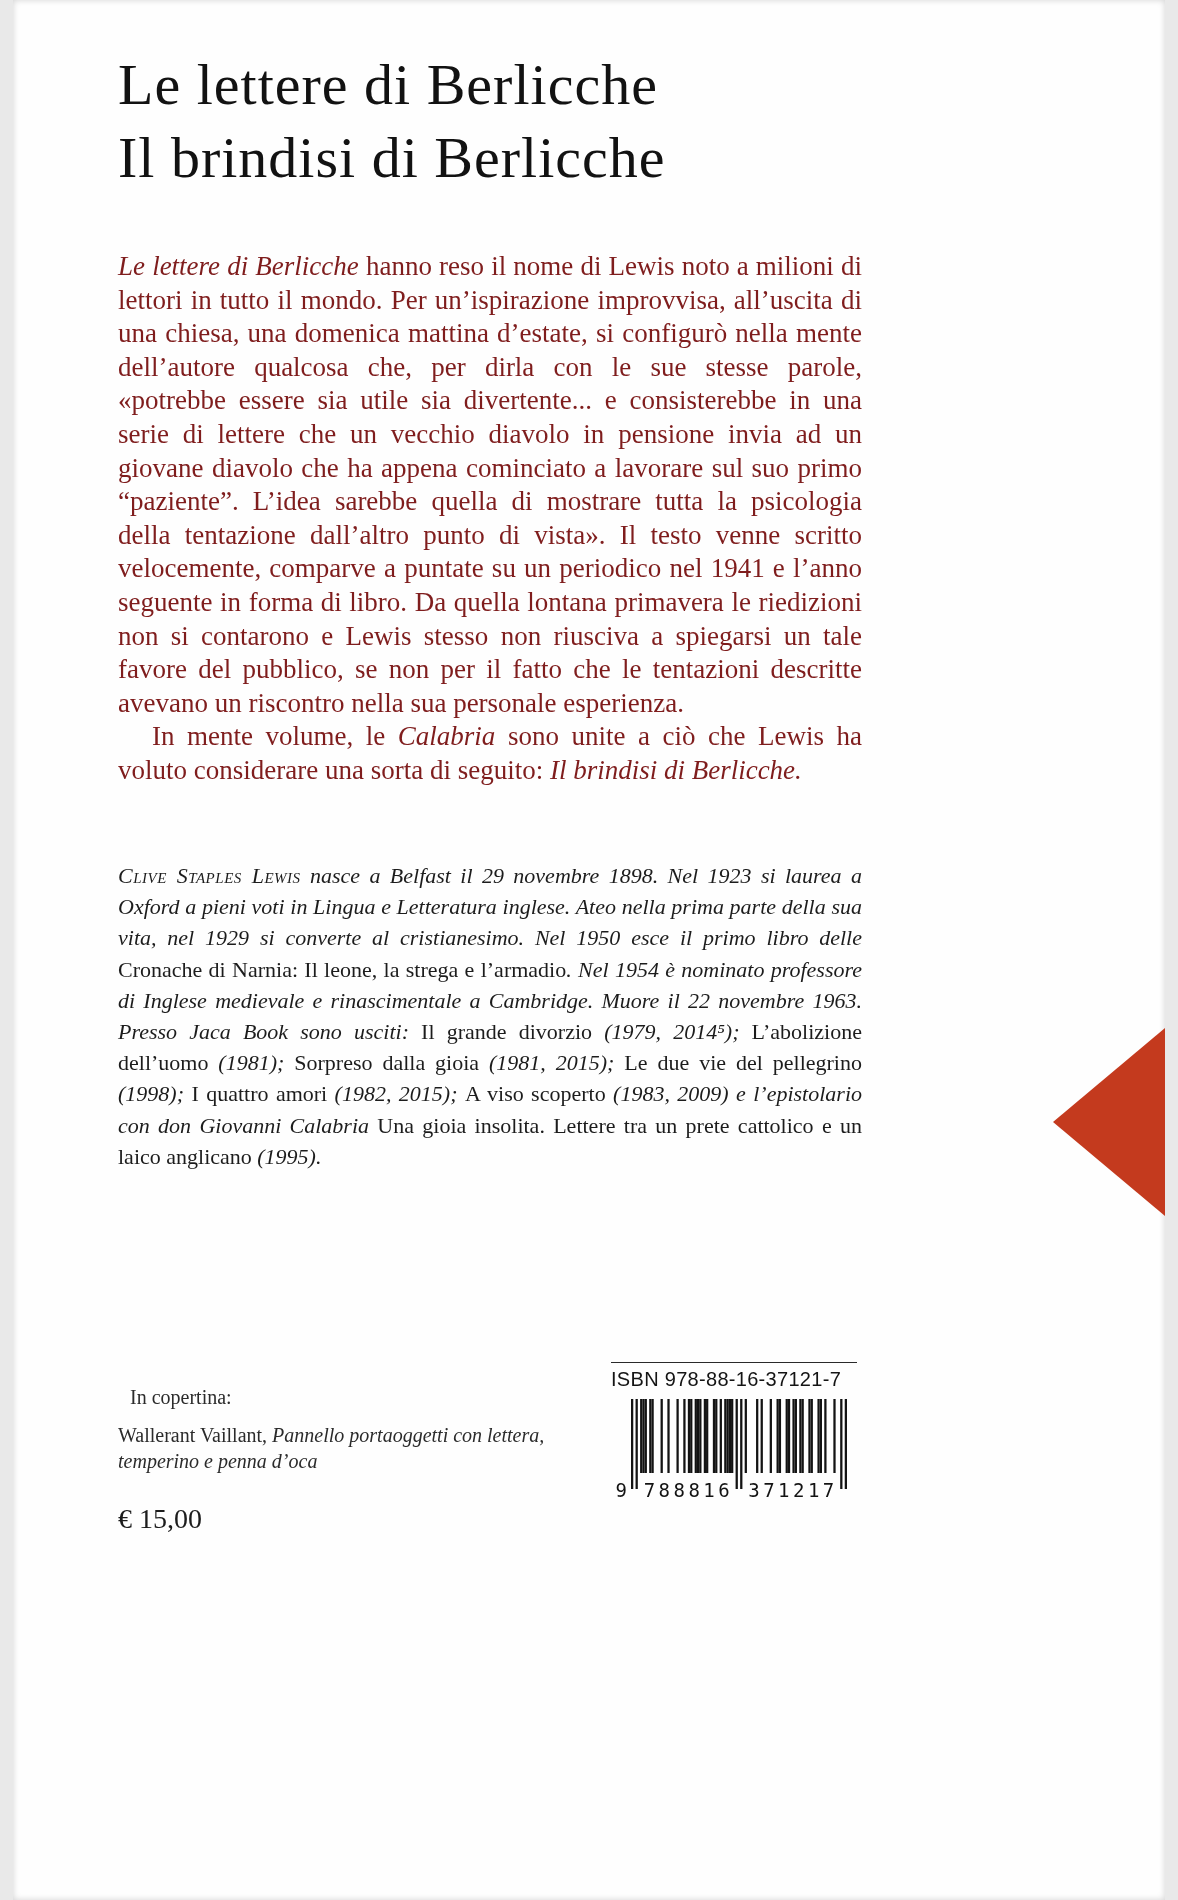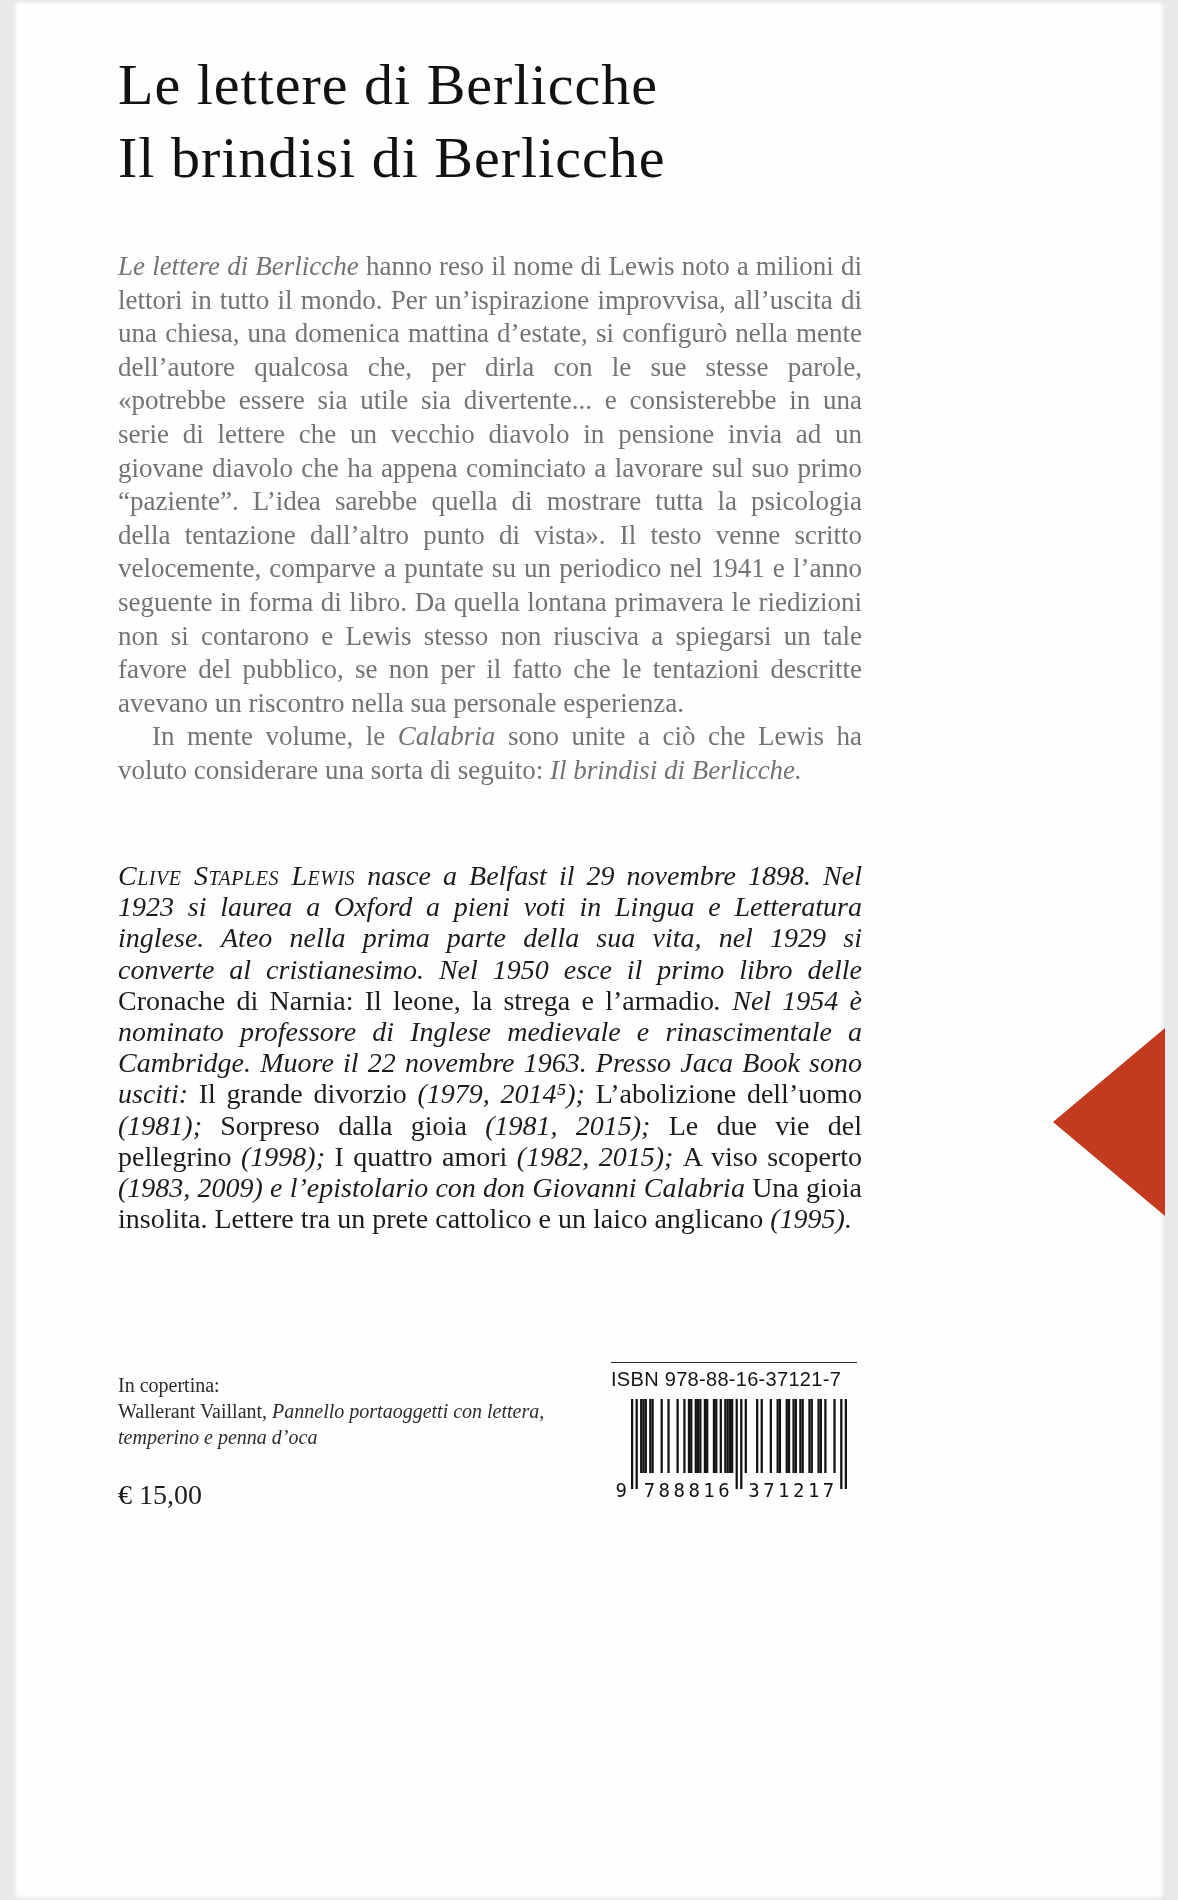--- a/index.html
+++ b/index.html
@@ -15,41 +15,41 @@
   }
   .title{
     position:absolute;left:105px;top:48px;margin:0;
     font-weight:400;font-size:58px;line-height:73px;
     letter-spacing:1px;color:#121212;
   }
   .title-line{display:block;}
   .synopsis{
     position:absolute;left:105px;top:250px;width:744px;
     font-size:27px;line-height:33.6px;text-align:justify;
-    color:#737373;
+    color:#7f1d1d;
   }
   .synopsis p{margin:0;}
   .para.indent{text-indent:34px;}
   .bio{
     position:absolute;left:105px;top:860px;width:744px;
-    font-size:28px;line-height:31.2px;text-align:justify;
+    font-size:22px;line-height:31.2px;text-align:justify;
     font-style:italic;color:#1c1c1c;
   }
   .seg-roman{font-style:normal;}
   .seg-italic{font-style:italic;}
   .seg-smallcaps{font-variant:small-caps;letter-spacing:.5px;}
   .red-arrow{
     position:absolute;right:0;top:1028px;width:112px;height:188px;
     clip-path:polygon(100% 0,100% 100%,0 50%);
   }
   .footer-left{
     position:absolute;left:105px;top:1372px;width:430px;
     font-size:20px;line-height:26px;color:#2b2b2b;
   }
-  .credit-label{margin:0;}
+  .credit-label{margin:12px;}
   .price{margin-top:32px;font-size:28px;color:#1c1c1c;}
   .footer-right{
     position:absolute;left:598px;top:1362px;width:246px;
   }
   .isbn-rule{border-top:1.5px solid #2a2a2a;height:0;margin-bottom:5px;}
   .isbn{
     font-family:"Liberation Sans", sans-serif;
     font-size:20px;letter-spacing:.3px;color:#141414;
     margin-bottom:8px;white-space:nowrap;
   }

